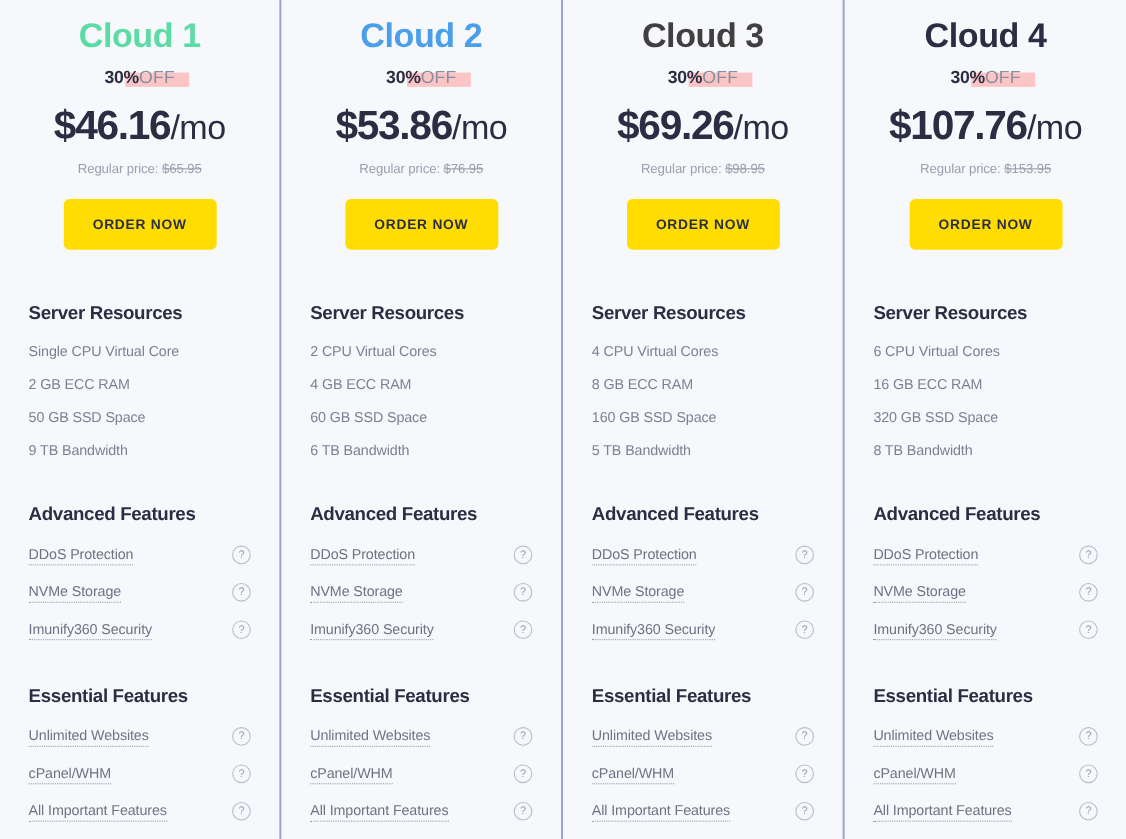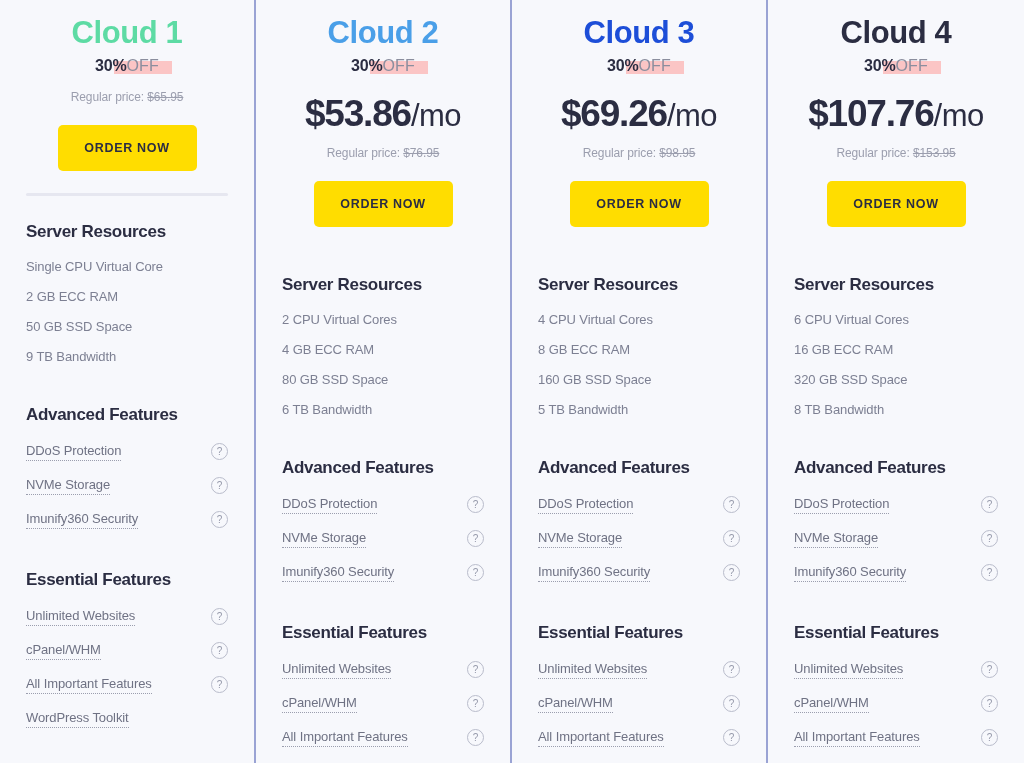--- a/index.html
+++ b/index.html
@@ -46,21 +46,21 @@
     font-size: 31px;
     font-weight: bold;
     letter-spacing: -0.4px;
     line-height: 1.25;
   }
 
   .discount-row {
     margin-top: 5px;
     display: flex;
     justify-content: center;
-    align-items: flex-start;
+    align-items: flex-end;
     height: 21px;
   }
   .discount-wrap {
     position: relative;
     display: inline-block;
     line-height: 1;
   }
   .discount-hl {
     position: absolute;
     background: #fbc5c5;
@@ -186,20 +186,21 @@
 </head>
 <body>
 
 <div class="pricing-grid" id="grid">
     <div class="plan-card">
       <div class="plan-header">
         <div class="plan-name" style="color:#5ddba4">Cloud 1</div>
         <div class="discount-row">
           <span class="discount-wrap"><span class="discount-hl"></span><span class="discount-pct">30%</span><span class="discount-off">OFF</span></span>
         </div>
+        <div class="price-row"><span class="price-amount">$46.16</span><span class="price-period">/mo</span></div>
         <div class="regular-price"><span>Regular price:</span> <s>$65.95</s></div>
         <button class="order-btn">ORDER NOW</button>
       </div>
       <div class="divider"></div>
       <div class="section">
         <div class="section-title">Server Resources</div>
         <div class="spec-item">Single CPU Virtual Core</div>
         <div class="spec-item">2 GB ECC RAM</div>
         <div class="spec-item">50 GB SSD Space</div>
         <div class="spec-item">9 TB Bandwidth</div>
@@ -246,21 +247,21 @@
         </div>
         <div class="price-row"><span class="price-amount">$53.86</span><span class="price-period">/mo</span></div>
         <div class="regular-price"><span>Regular price:</span> <s>$76.95</s></div>
         <button class="order-btn">ORDER NOW</button>
       </div>
       <div class="divider"></div>
       <div class="section">
         <div class="section-title">Server Resources</div>
         <div class="spec-item">2 CPU Virtual Cores</div>
         <div class="spec-item">4 GB ECC RAM</div>
-        <div class="spec-item">80 GB SSD Space</div>
+        <div class="spec-item">60 GB SSD Space</div>
         <div class="spec-item">6 TB Bandwidth</div>
       </div>
       <div class="section section-advanced">
         <div class="section-title">Advanced Features</div>
         <div class="feature-item">
           <span class="feature-label">DDoS Protection</span>
           <span class="help-icon">?</span>
         </div>
         <div class="feature-item">
           <span class="feature-label">NVMe Storage</span>
@@ -285,21 +286,21 @@
           <span class="feature-label">All Important Features</span>
           <span class="help-icon">?</span>
         </div>
         <div class="feature-item">
           <span class="feature-label">WordPress Toolkit</span>
         </div>
       </div>
     </div>
     <div class="plan-card">
       <div class="plan-header">
-        <div class="plan-name" style="color:#1d4ed8">Cloud 3</div>
+        <div class="plan-name" style="color:#404040">Cloud 3</div>
         <div class="discount-row">
           <span class="discount-wrap"><span class="discount-hl"></span><span class="discount-pct">30%</span><span class="discount-off">OFF</span></span>
         </div>
         <div class="price-row"><span class="price-amount">$69.26</span><span class="price-period">/mo</span></div>
         <div class="regular-price"><span>Regular price:</span> <s>$98.95</s></div>
         <button class="order-btn">ORDER NOW</button>
       </div>
       <div class="divider"></div>
       <div class="section">
         <div class="section-title">Server Resources</div>

